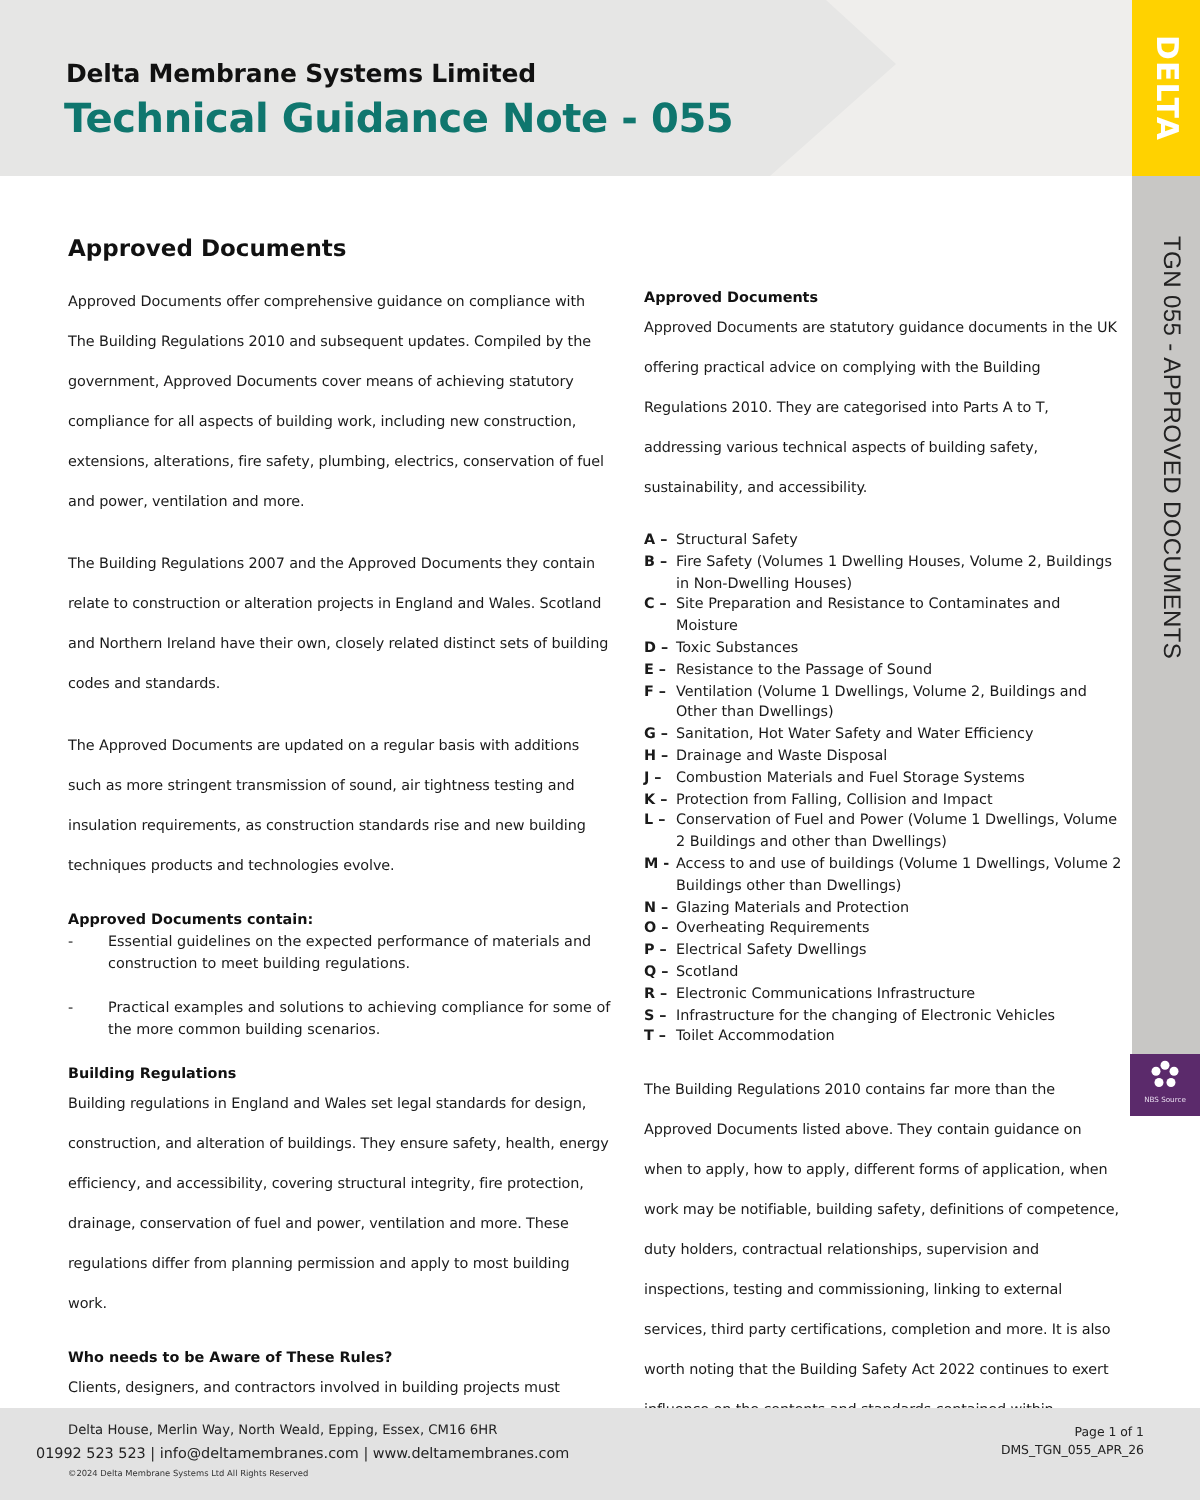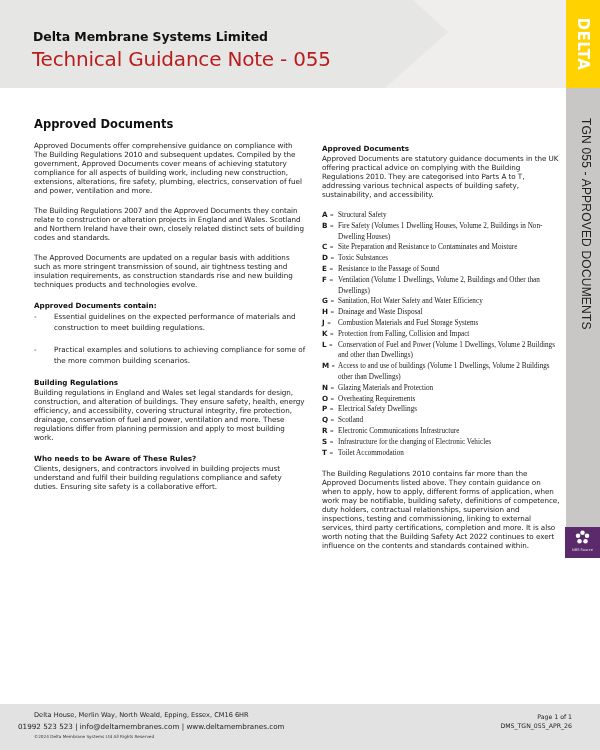--- a/index.html
+++ b/index.html
@@ -2,50 +2,50 @@
 <html><head>
 <meta charset="utf-8">
 <style>
   * { box-sizing: border-box; margin: 0; padding: 0; }
   html, body { width: 600px; height: 750px; overflow: hidden; background: #ffffff; }
   body { position: relative; font-family: "DejaVu Sans", sans-serif; color: #1a1a1a; }
 
   .header { position: absolute; left: 0; top: 0; width: 566px; height: 88px; background: #efeeec; }
   .header-arrow { position: absolute; left: 0; top: 0; width: 450px; height: 88px; }
   .company { position: absolute; left: 33px; top: 29px; font-size: 12.5px; font-weight: bold; color: #111; letter-spacing: -0.1px; }
-  .doc-title { position: absolute; left: 32px; top: 47px; font-size: 20px; font-weight: normal; color: #b91c1c; font-family: "DejaVu Sans", sans-serif; letter-spacing: -0.2px; }
+  .doc-title { position: absolute; left: 32px; top: 47px; font-size: 20px; font-weight: bold; color: #0f766e; font-family: "DejaVu Sans", sans-serif; letter-spacing: -0.2px; }
 
   .brand-band { position: absolute; left: 566px; top: 0; width: 34px; height: 88px; background: #ffd200; }
   .brand-text { position: absolute; left: 566px; top: 0; width: 34px; height: 88px; display: flex; align-items: center; justify-content: center; }
   .brand-text span { display: block; transform: rotate(90deg); white-space: nowrap; color: #fff; font-weight: bold; font-size: 15px; letter-spacing: 0.5px; font-family: "DejaVu Sans", sans-serif; }
 
   .side-band { position: absolute; left: 566px; top: 88px; width: 34px; height: 439px; background: #c8c7c5; }
   .side-text { position: absolute; left: 566px; top: 88px; width: 34px; height: 439px; }
   .side-text span { position: absolute; left: 9px; top: 30px; transform-origin: 0 0; transform: translate(18px, 0) rotate(90deg); white-space: nowrap; font-size: 12px; color: #222; letter-spacing: 0.2px; font-family: "Liberation Sans", sans-serif; }
 
   .badge { position: absolute; left: 565px; top: 527px; width: 35px; height: 31px; background: #5b2a6b; }
   .badge-icon { position: absolute; left: 10px; top: 3px; width: 15px; height: 15px; }
   .badge-label { position: absolute; left: 0; top: 21px; width: 35px; text-align: center; color: #e8dcef; font-size: 3.6px; font-family: "DejaVu Sans", sans-serif; }
 
   .col-left { position: absolute; left: 34px; top: 117px; width: 272px; }
   .col-right { position: absolute; left: 322px; top: 143px; width: 240px; }
 
   .h1 { font-size: 11.5px; font-weight: bold; color: #111; margin-bottom: 10px; }
-  p.body { font-size: 7.2px; line-height: 9px; color: #1a1a1a; margin-bottom: 11px; letter-spacing: -0.05px; }
+  p.body { font-size: 7.2px; line-height: 20px; color: #1a1a1a; margin-bottom: 11px; letter-spacing: -0.05px; }
   .subhead { font-size: 7.2px; font-weight: bold; line-height: 11px; color: #111; }
 
   .bullets { margin-bottom: 10px; }
   .bullet { display: flex; font-size: 7.2px; line-height: 11px; margin-bottom: 11px; }
   .bullet .dash { width: 20px; flex: none; }
   .bullet .txt { flex: 1; }
 
   .parts { margin-bottom: 11px; }
   .part { display: flex; font-size: 7.2px; line-height: 10.8px; }
   .part .code { width: 16px; flex: none; font-weight: bold; }
-  .part .txt { flex: 1; font-family: Liberation Serif, serif; }
+  .part .txt { flex: 1; }
 
   .footer { position: absolute; left: 0; top: 704px; width: 600px; height: 46px; background: #e2e2e2; }
   .f-address { position: absolute; left: 34px; top: 7px; font-size: 6.6px; color: #222; }
   .f-contact { position: absolute; left: 18px; top: 18px; font-size: 7.2px; color: #222; }
   .f-copy { position: absolute; left: 34px; top: 30px; font-size: 4.2px; color: #333; }
   .f-page { position: absolute; right: 28px; top: 9px; font-size: 6.2px; color: #222; text-align: right; }
   .f-ref { position: absolute; right: 28px; top: 18px; font-size: 6.2px; color: #222; text-align: right; }
 </style>
 </head>
 <body>

